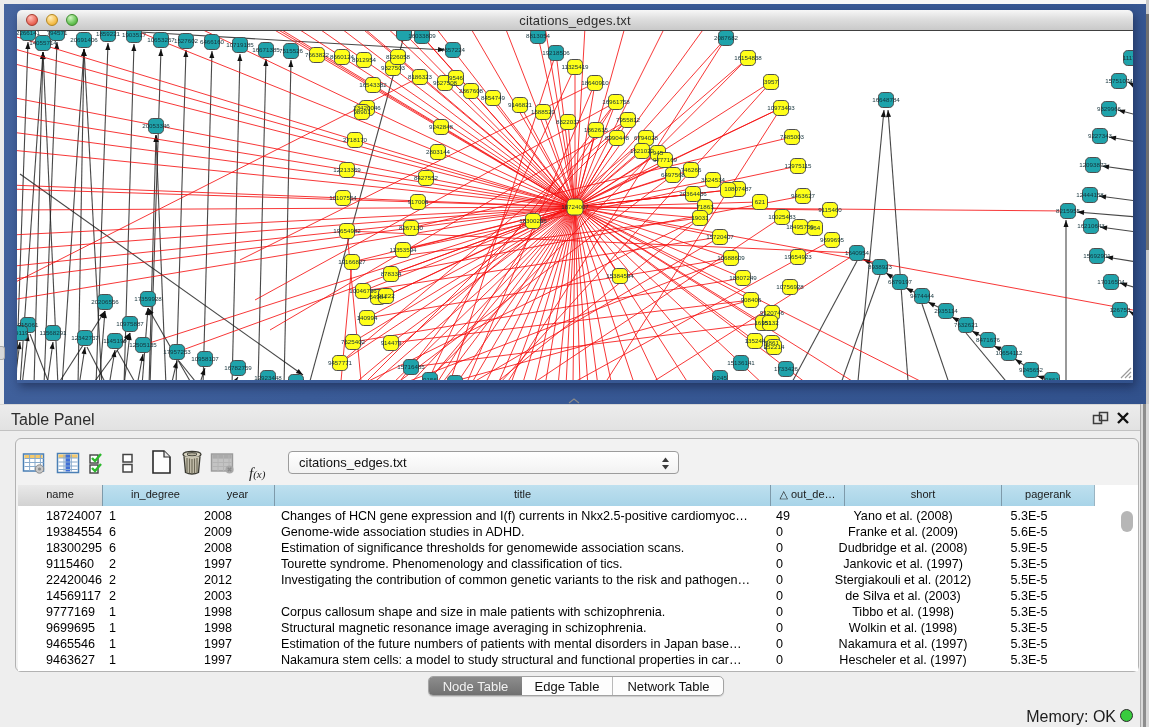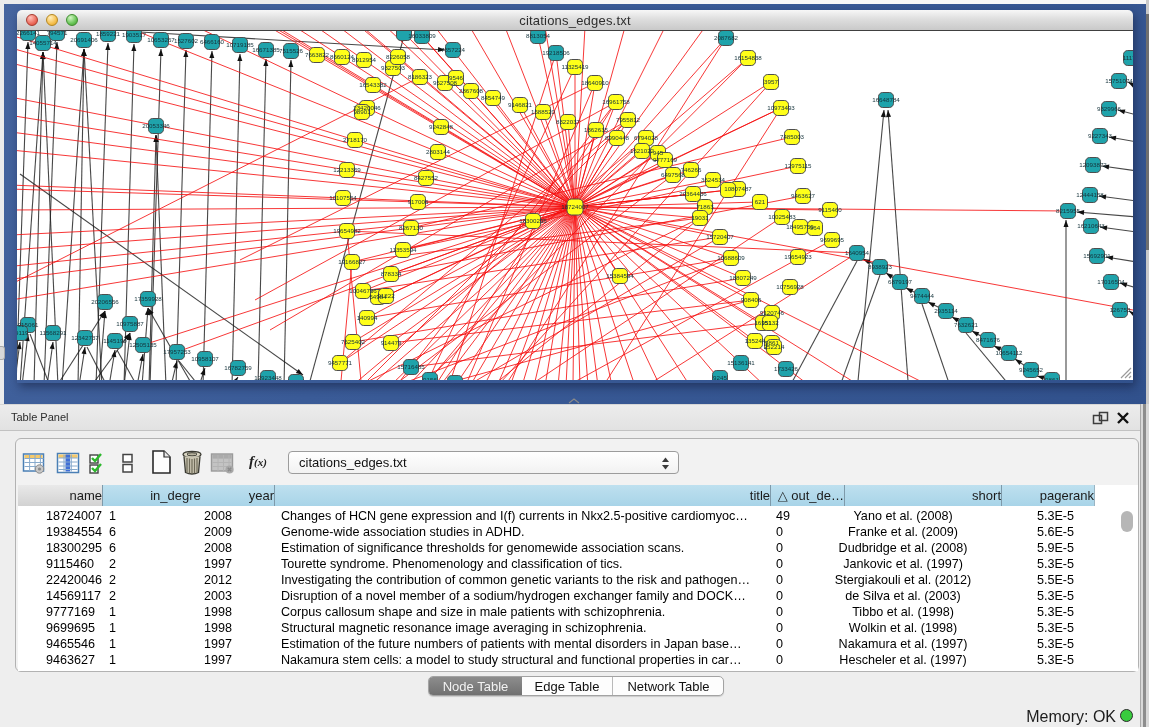--- a/index.html
+++ b/index.html
@@ -10,36 +10,36 @@
 #titlebar{position:absolute;left:0;top:0;width:100%;height:21px;border-radius:5px 5px 0 0;background:linear-gradient(#f7f7f7,#dedede 45%,#c9c9c9);border-bottom:1px solid #404040}
 #titlebar .t{position:absolute;width:100%;text-align:center;top:3px;font-size:13px;color:#2e2e2e;letter-spacing:.2px}
 .tl{position:absolute;top:4px;width:12px;height:12px;border-radius:50%}
 #tlr{left:9px;background:radial-gradient(circle at 35% 28%,#ffc1b9,#ec6c5e 60%,#d3412f);border:1px solid #a83a2e}
 #tly{left:29px;background:radial-gradient(circle at 35% 28%,#ffeebc,#f6c04f 60%,#dd9f27);border:1px solid #b5871f}
 #tlg{left:49px;background:radial-gradient(circle at 35% 28%,#d2f5c3,#68c557 60%,#47982f);border:1px solid #3f8d2f}
 #canvas{position:absolute;left:0;top:21px;width:1116px;height:349px;background:#fff;overflow:hidden}
 #grip{position:absolute;right:1px;bottom:1px;width:13px;height:13px}
 #panel{position:absolute;left:0;top:404px;width:1140px;height:323px;background:#eeeeee}
 #phead{position:absolute;left:0;top:0;width:100%;height:27px;background:linear-gradient(#ececec,#e2e2e2);border-top:1px solid #d6d6d6;border-bottom:1px solid #c2c2c2}
-#phead .pt{position:absolute;left:11px;top:6px;font-size:11px;color:#2d2d2d}
+#phead .pt{position:absolute;left:11px;top:6px;font-size:16px;color:#2d2d2d}
 #container{position:absolute;left:15px;top:34px;width:1124px;height:234px;background:#f2f2f2;border:1px solid #b2b2b2;border-radius:6px}
 .ticon{position:absolute;top:12px}
 #combo{position:absolute;left:272px;top:12px;width:391px;height:23px;background:linear-gradient(#ffffff,#f2f2f2);border:1px solid #9c9c9c;border-radius:4px;font-size:13px;color:#111;padding:3px 0 0 10px}
 #combo .arrows{position:absolute;right:7px;top:4px}
 #tview{position:absolute;left:2px;top:46px;width:1120px;height:186px;background:#fff}
-.hcell{position:absolute;top:0;height:21px;background:linear-gradient(#bee0ef,#a8d4e8);border-right:1px solid #7e9aaa;font-size:13px;color:#1b1b1b;text-align:right;padding-top:3px}
+.hcell{position:absolute;top:0;height:21px;background:linear-gradient(#bee0ef,#a8d4e8);border-right:1px solid #7e9aaa;font-size:11px;color:#1b1b1b;text-align:center;padding-top:3px}
 .trow{position:absolute;left:0;width:1100px;height:16px;font-size:12.6px;color:#000}
 .trow span{position:absolute;top:0;white-space:nowrap;overflow:hidden}
 .c-name{left:28px;width:72px}
 .c-ind{left:91px;width:90px}
 .c-year{left:186px;width:70px}
 .c-title{left:263px;width:490px}
 .c-out{left:758px;width:70px}
 .c-short{left:805px;width:160px;text-align:center}
-.c-pr{left:966px;width:90px;text-align:right}
+.c-pr{left:966px;width:90px;text-align:center}
 #sthumb{position:absolute;left:1103px;top:26px;width:12px;height:21px;background:#b6b6b6;border-radius:6px}
 #tabs{position:absolute;left:428px;top:676px;width:296px;height:20px;background:#fdfdfd;border:1px solid #a3a3a3;border-radius:5px;box-shadow:0 1px 1px rgba(0,0,0,.15)}
 #tabs .seg{position:absolute;top:0;height:18px;font-size:13px;color:#111;text-align:center;padding-top:2px}
 #tabs #seg1{left:0;width:93px;background:linear-gradient(#8d8d8d,#707070);color:#f2f2f2;border-radius:4px 0 0 4px;height:18px}
 #seg2{left:93px;width:90px}
 #seg3{left:183px;width:112px;border-left:1px solid #b9b9b9}
 #memdot{position:absolute;left:1120px;top:709px;width:13px;height:13px;border-radius:50%;background:#38cb3e;border:1.5px solid #2b2b2b}
 #rstrip{position:absolute;left:1140px;top:404px;width:9px;height:323px;background:#d9d9d9;border-left:1px solid #a9a9a9}
 #rstripd{position:absolute;left:1143px;top:404px;width:3px;height:323px;background:#8d8d8d}
 #ltab{position:absolute;left:0;top:346px;width:5px;height:14px;background:#d8d8d8;border:1px solid #aaa;border-left:none;border-radius:0 3px 3px 0}
@@ -781,21 +781,21 @@
 <path d="M4 7.5 L5.5 23.5 Q12 26.5 18.5 23.5 L20 7.5" fill="#c9c5b2" stroke="#3a3a32" stroke-width="1.3"></path>
 <path d="M7 9v14 M9.5 9.6v14.6 M12 10v15 M14.5 9.6v14.6 M17 9v14" stroke="#6e6a58" stroke-width="1.2"></path>
 </svg></span>
     <span class="ticon" style="left:194px"><svg width="25" height="24" viewBox="0 0 25 24">
 <rect x="1.5" y="3" width="21" height="17" fill="#c3c3c3" stroke="#9a9a9a" stroke-width="1.4"></rect>
 <rect x="2.5" y="4" width="19" height="3.2" fill="#ababab"></rect>
 <path d="M8 4v16 M13.5 4v16 M19 4v16 M2.5 7.5h19 M2.5 11.5h19 M2.5 15.5h19" stroke="#b4b4b4" stroke-width="1"></path>
 <circle cx="19.5" cy="18.5" r="4" fill="#a8a8a8"></circle>
 <path d="M17.8 16.8l3.4 3.4 M21.2 16.8l-3.4 3.4" stroke="#8a8a8a" stroke-width="1.4"></path>
 </svg></span>
-    <span class="ticon" style="left:233px;top:14px;font-size:15px;font-style:italic;font-family:'Liberation Serif',serif;font-weight:bold;color:#222">f<span style="font-size:11px">(x)</span></span>
+    <span class="ticon" style="left:233px;top:26px;font-size:15px;font-style:italic;font-family:'Liberation Serif',serif;font-weight:normal;color:#222">f<span style="font-size:11px">(x)</span></span>
     <div id="combo">citations_edges.txt
       <svg class="arrows" width="11" height="15" viewBox="0 0 11 15">
             <path d="M5.5 1.5L9 6H2z" fill="#3a3a3a"></path>
             <path d="M5.5 13.5L9 9H2z" fill="#3a3a3a"></path>
           </svg>
     </div>
     <div id="tview">
       <div class="hcell" style="left:0;width:85px;background:linear-gradient(#e9e9e9,#d2d2d2)">name</div>
       <div class="hcell" style="left:85px;width:106px">in_degree</div>
       <div class="hcell" style="left:183px;width:74px">year</div>
@@ -845,21 +845,20 @@
             <span class="c-year">2012</span>
 <span class="c-title">Investigating the contribution of common genetic variants to the risk and pathogen…</span>
             <span class="c-out">0</span>
             <span class="c-short">Stergiakouli et al. (2012)</span>
 <span class="c-pr">5.5E-5</span>
           </div>
           <div class="trow" style="top:104.0px">
 <span class="c-name">14569117</span>
             <span class="c-ind">2</span>
             <span class="c-year">2003</span>
-<span class="c-title">Disruption of a novel member of a sodium/hydrogen exchanger family and DOCK…</span>
             <span class="c-out">0</span>
             <span class="c-short">de Silva et al. (2003)</span>
 <span class="c-pr">5.3E-5</span>
           </div>
           <div class="trow" style="top:120.1px">
 <span class="c-name">9777169</span>
             <span class="c-ind">1</span>
             <span class="c-year">1998</span>
 <span class="c-title">Corpus callosum shape and size in male patients with schizophrenia.</span>
             <span class="c-out">0</span>

